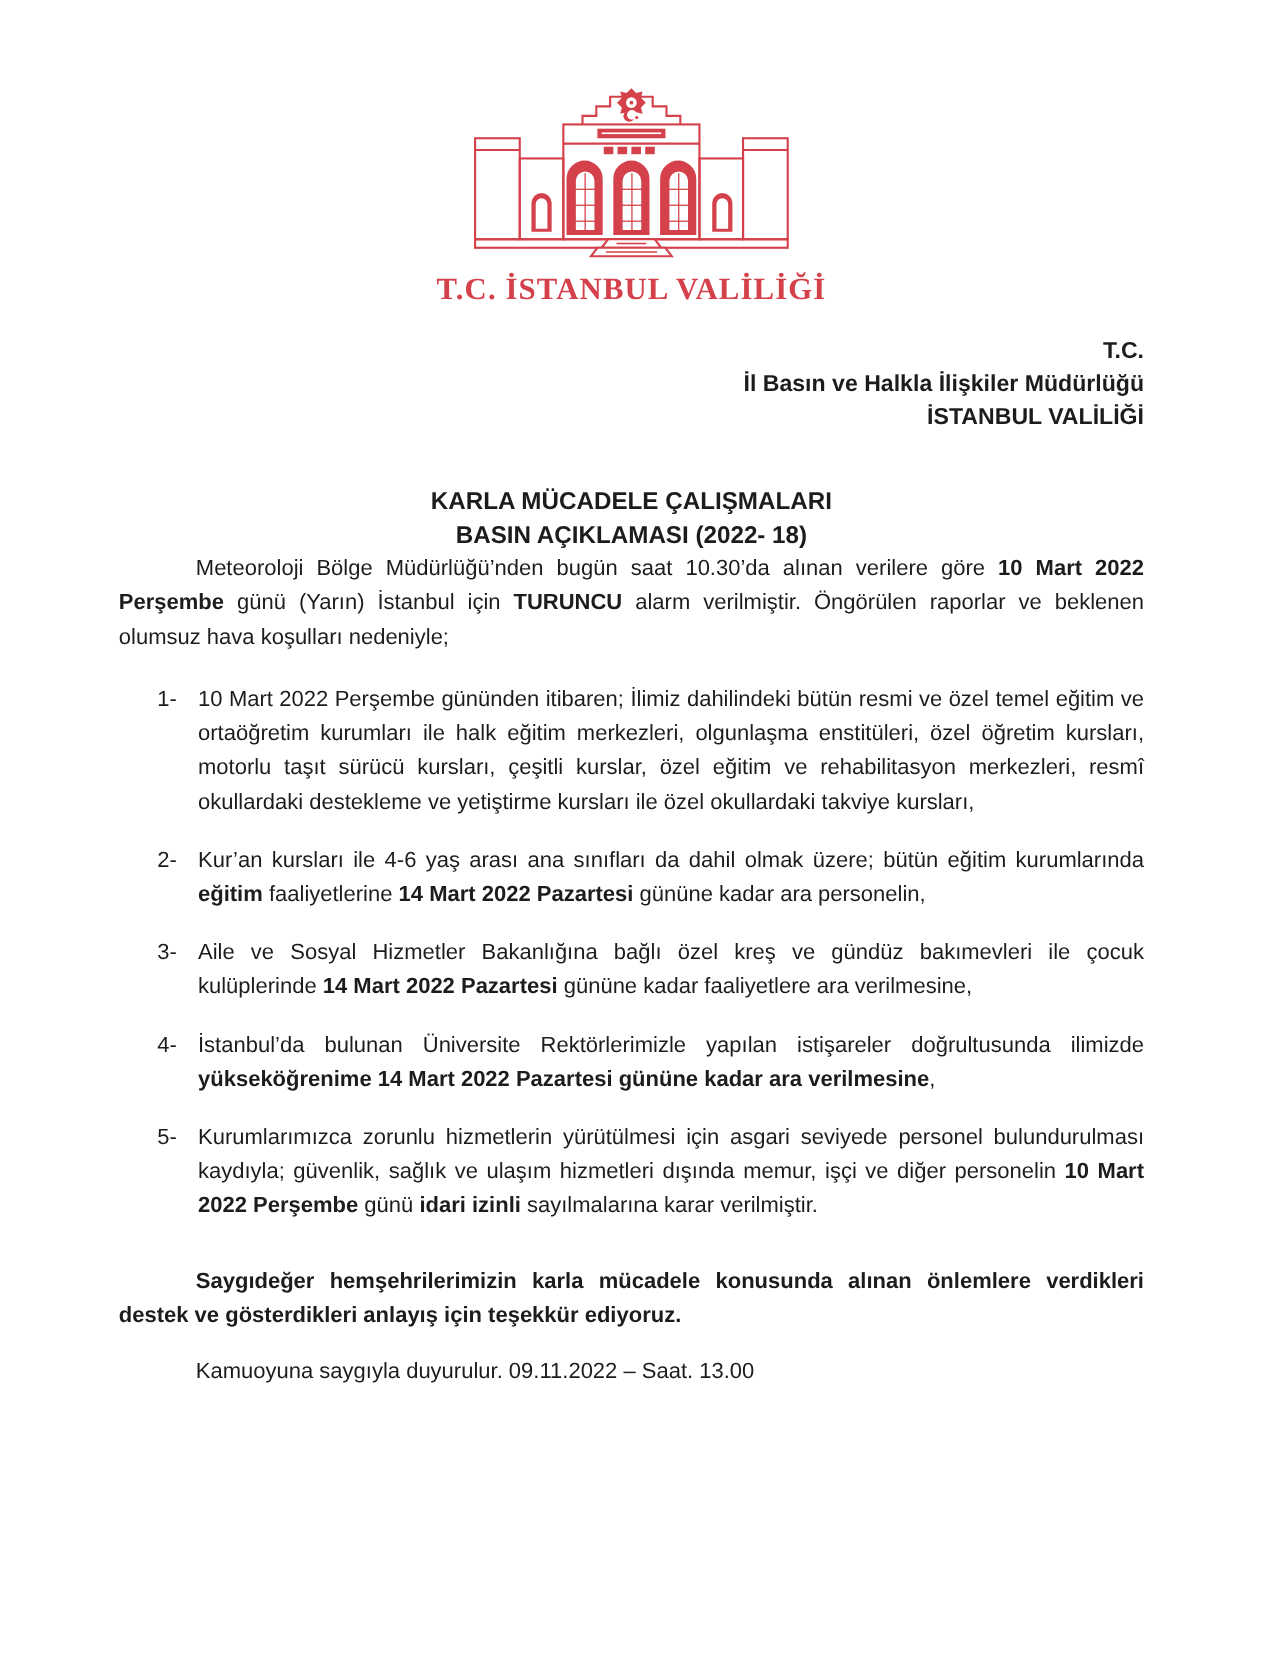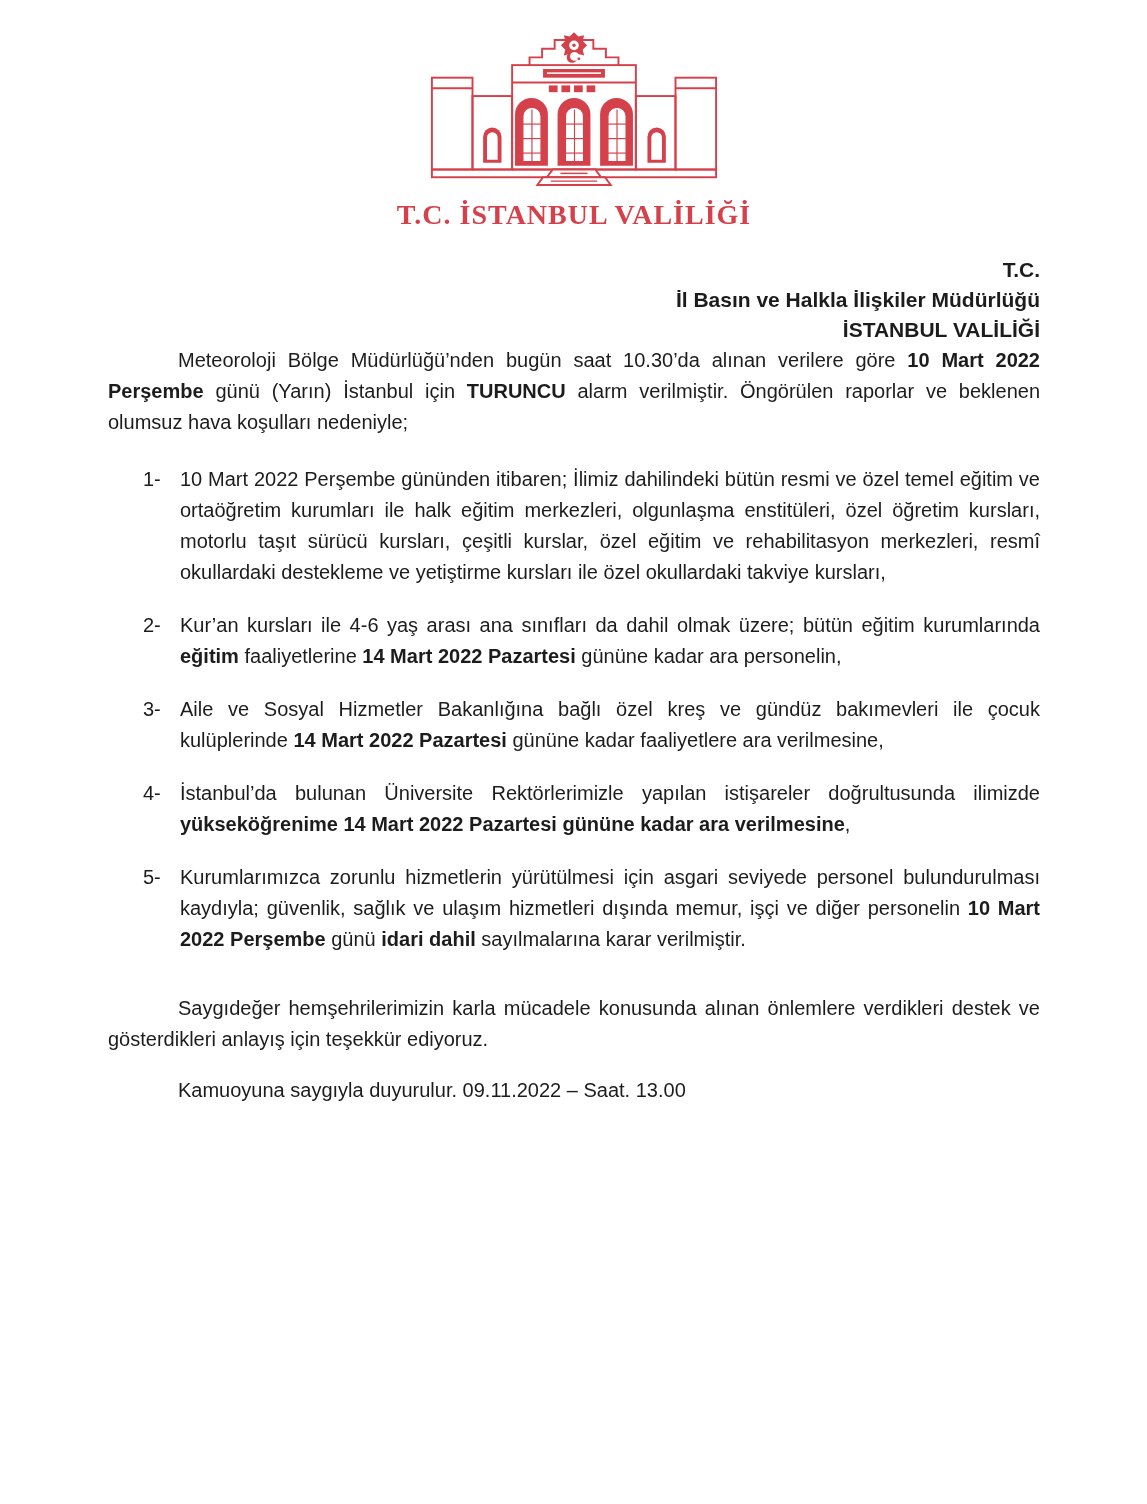--- a/index.html
+++ b/index.html
@@ -7,21 +7,21 @@
   body {
     width: 1147px;
     height: 1504px;
     overflow: hidden;
     font-family: "Liberation Sans", sans-serif;
     color: #1c1c1c;
   }
   .page {
     width: 1147px;
     height: 1504px;
-    padding: 32px 107px 0 108px;
+    padding: 80px 107px 0 108px;
   }
   
   .logo-block { text-align: center; color: var(--accent, #d4414b); }
   .logo-block svg { display: inline-block; }
   .logo-caption {
     margin-top: 3px;
     font-family: "Liberation Serif", serif;
     font-weight: 600;
     font-size: 28px;
     letter-spacing: 1px;
@@ -42,21 +42,21 @@
   .para.no-justify { text-align: left; }
   .p1 { margin-bottom: 26px; }
   .p2 { margin-bottom: 26px; }
   
   .list { margin-left: 35px; }
   .list-item { display: flex; margin-bottom: 22px; }
   .list-item:last-child { margin-bottom: 38px; }
   .item-num { width: 37px; flex: 0 0 37px; }
   .item-text { flex: 1 1 auto; text-align: justify; }
   
-  .closing-p1 { margin-bottom: 20px; }
+  .closing-p1 { margin-bottom: 20px; font-weight: bold; }
   b { font-weight: bold; }
 </style>
 </head>
 <body style="color: rgb(28, 28, 28);">
 
 <div class="page">
 
   <div class="logo-block">
     <svg width="290" height="160" viewBox="0 0 300 165" aria-hidden="true">
 
@@ -142,20 +142,24 @@
     </svg>
     <div class="logo-caption">T.C. İSTANBUL VALİLİĞİ</div>
   </div>
 
   <div class="header-block">
     <div class="header-line">T.C.</div>
     <div class="header-line">İl Basın ve Halkla İlişkiler Müdürlüğü</div>
     <div class="header-line">İSTANBUL VALİLİĞİ</div>
   </div>
 
+  <div class="title-block">
+    <div class="title-line">KARLA MÜCADELE ÇALIŞMALARI</div>
+    <div class="title-line">BASIN AÇIKLAMASI (2022- 18)</div>
+  </div>
 
   <div class="body-text">
 
 
     <p class="para p2"><span>Meteoroloji Bölge Müdürlüğü’nden bugün saat 10.30’da alınan verilere göre </span><b>10 Mart 2022 Perşembe</b><span> günü (Yarın) İstanbul için </span><b>TURUNCU</b><span> alarm verilmiştir. Öngörülen raporlar ve beklenen olumsuz hava koşulları nedeniyle;</span></p>
 
     <div class="list">
 
       <div class="list-item">
         <span class="item-num">1-</span>
@@ -172,21 +176,21 @@
         <span class="item-text"><span>Aile ve Sosyal Hizmetler Bakanlığına bağlı özel kreş ve gündüz bakımevleri ile çocuk kulüplerinde </span><b>14 Mart 2022 Pazartesi</b><span> gününe kadar faaliyetlere ara verilmesine,</span></span>
       </div>
 
       <div class="list-item">
         <span class="item-num">4-</span>
         <span class="item-text"><span>İstanbul’da bulunan Üniversite Rektörlerimizle yapılan istişareler doğrultusunda ilimizde </span><b>yükseköğrenime 14 Mart 2022 Pazartesi gününe kadar ara verilmesine</b><span>,</span></span>
       </div>
 
       <div class="list-item">
         <span class="item-num">5-</span>
-        <span class="item-text"><span>Kurumlarımızca zorunlu hizmetlerin yürütülmesi için asgari seviyede personel bulundurulması kaydıyla; güvenlik, sağlık ve ulaşım hizmetleri dışında memur, işçi ve diğer personelin </span><b>10 Mart 2022 Perşembe</b><span> günü </span><b>idari dahil</b><span> sayılmalarına karar verilmiştir.</span></span>
+        <span class="item-text"><span>Kurumlarımızca zorunlu hizmetlerin yürütülmesi için asgari seviyede personel bulundurulması kaydıyla; güvenlik, sağlık ve ulaşım hizmetleri dışında memur, işçi ve diğer personelin </span><b>10 Mart 2022 Perşembe</b><span> günü </span><b>idari izinli</b><span> sayılmalarına karar verilmiştir.</span></span>
       </div>
 
     </div>
 
     <p class="para closing-p1"><span>Saygıdeğer hemşehrilerimizin karla mücadele konusunda alınan önlemlere verdikleri destek ve gösterdikleri anlayış için teşekkür ediyoruz.</span></p>
 
     <p class="para no-justify"><span>Kamuoyuna saygıyla duyurulur. 09.11.2022 – Saat. 13.00</span></p>
 
   </div>
 </div>

